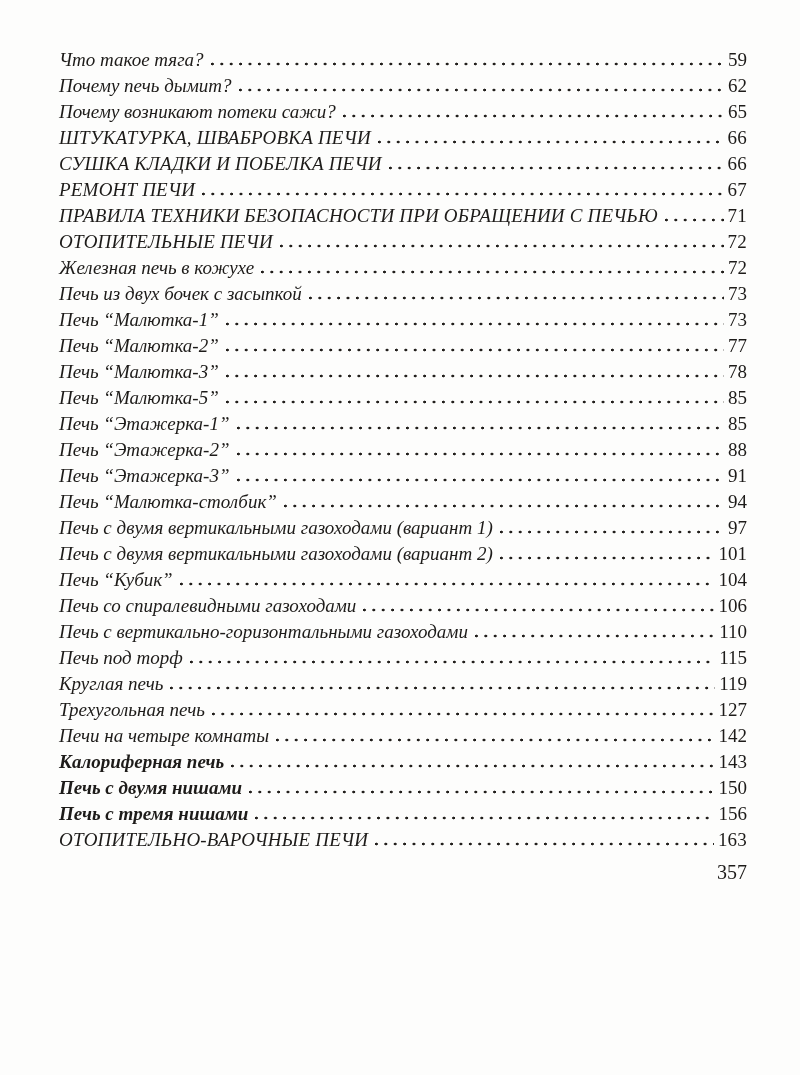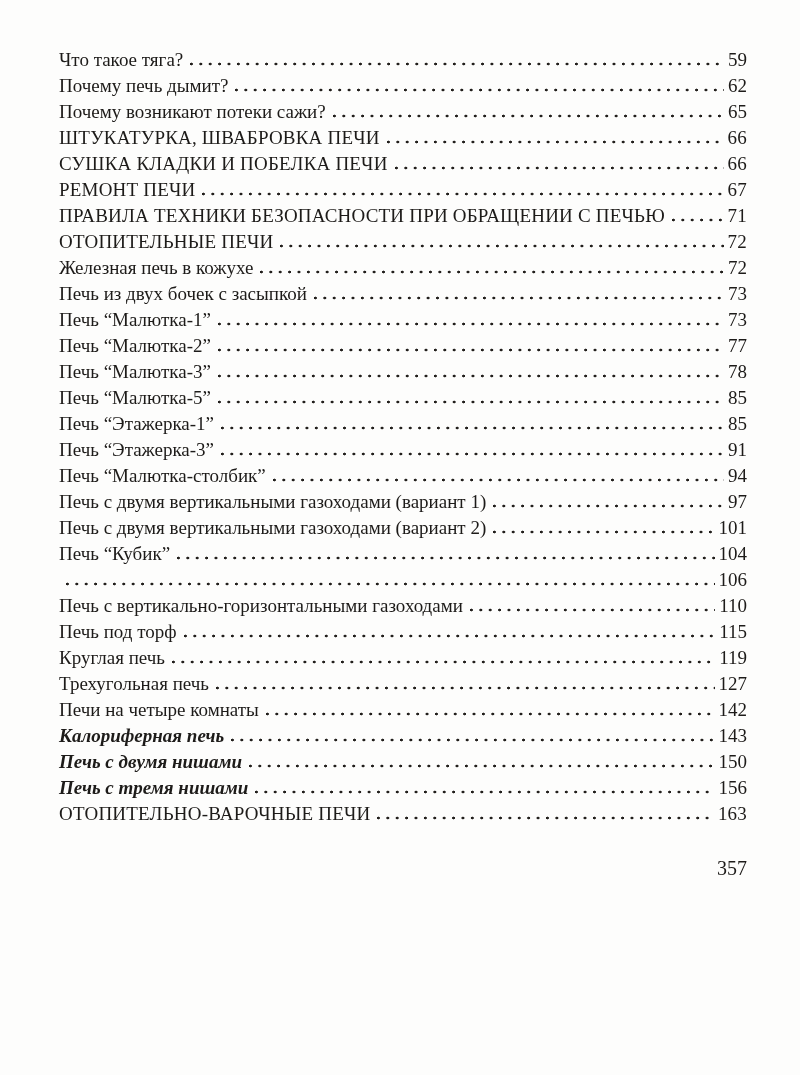--- a/index.html
+++ b/index.html
@@ -26,42 +26,42 @@
     display: flex;
     align-items: baseline;
     line-height: 26px;
     font-size: 19px;
     white-space: nowrap;
   }
   .row.section {
     letter-spacing: 0.2px;
   }
   .row.italic .label { font-style: italic; font-weight: bold; }
-  .label { flex: 0 0 auto; }
+  .label { flex: 0 0 auto; font-style: italic; }
   .dots {
     flex: 1 1 auto;
     min-width: 22px;
     position: relative;
     height: 0;
   }
   .dots::after {
     content: "";
     position: absolute;
     left: 7px;
     right: 4px;
     bottom: 0;
     height: 4px;
     background-image: radial-gradient(circle at 1.5px 2px, #221f1c 1.15px, rgba(0,0,0,0) 1.7px);
     background-size: 9.4px 4px;
     background-position: left bottom;
     background-repeat: repeat-x;
   }
   .pg { flex: 0 0 auto; }
   .footer {
-    margin-top: 28px;
+    margin-top: 6px;
     text-align: right;
     font-size: 20px;
     line-height: 27px;
   }
 </style>
 </head>
 <body>
 
 <div class="page">
   <div class="toc">
@@ -134,20 +134,25 @@
     <span class="label">Печь “Малютка-5”</span>
     <span class="dots"></span>
     <span class="pg">85</span>
   </div>
       <div class="row sub">
     <span class="label">Печь “Этажерка-1”</span>
     <span class="dots"></span>
     <span class="pg">85</span>
   </div>
       <div class="row sub">
+    <span class="label">Печь “Этажерка-2”</span>
+    <span class="dots"></span>
+    <span class="pg">88</span>
+  </div>
+      <div class="row sub">
     <span class="label">Печь “Этажерка-3”</span>
     <span class="dots"></span>
     <span class="pg">91</span>
   </div>
       <div class="row sub">
     <span class="label">Печь “Малютка-столбик”</span>
     <span class="dots"></span>
     <span class="pg">94</span>
   </div>
       <div class="row sub">
@@ -159,20 +164,21 @@
     <span class="label">Печь с двумя вертикальными газоходами (вариант 2)</span>
     <span class="dots"></span>
     <span class="pg">101</span>
   </div>
       <div class="row sub">
     <span class="label">Печь “Кубик”</span>
     <span class="dots"></span>
     <span class="pg">104</span>
   </div>
       <div class="row sub">
+    <span class="label">Печь со спиралевидными газоходами</span>
     <span class="dots"></span>
     <span class="pg">106</span>
   </div>
       <div class="row sub">
     <span class="label">Печь с вертикально-горизонтальными газоходами</span>
     <span class="dots"></span>
     <span class="pg">110</span>
   </div>
       <div class="row sub">
     <span class="label">Печь под торф</span>

